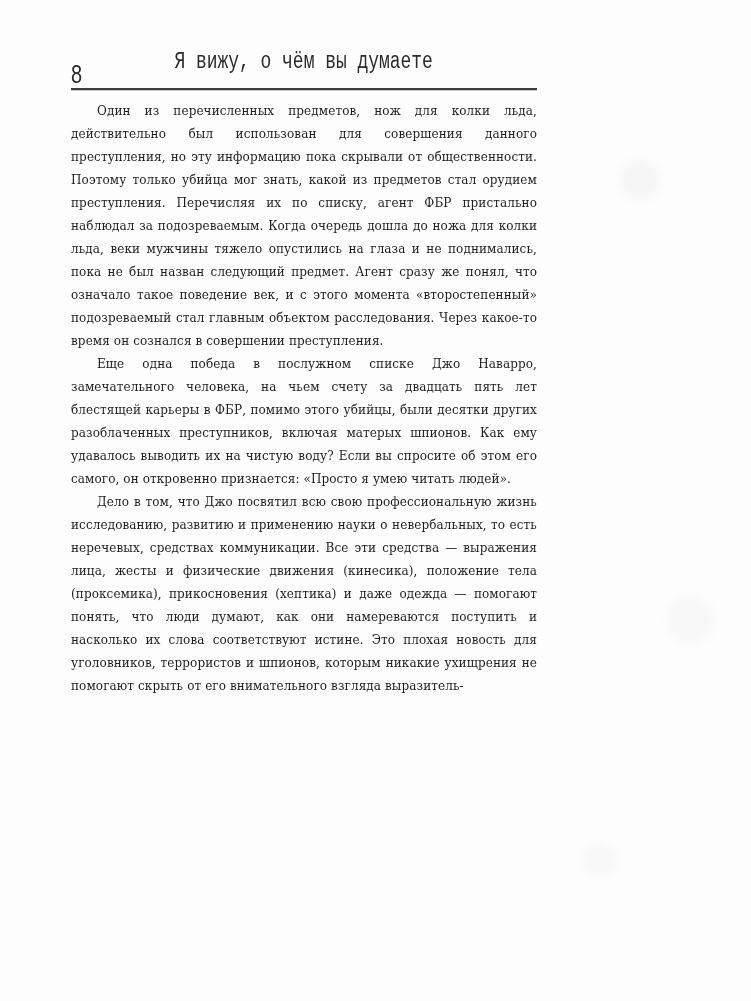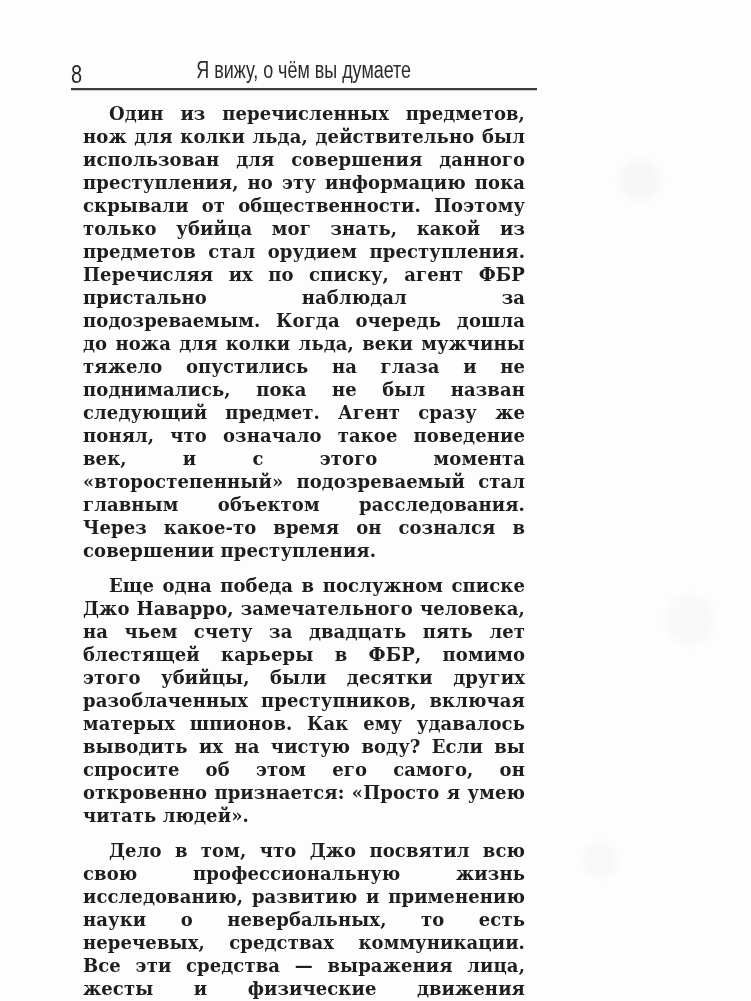--- a/index.html
+++ b/index.html
@@ -39,49 +39,49 @@
     display: inline-block;
     font-size: 25px;
     line-height: 24px;
     transform: scaleX(0.80);
     transform-origin: left bottom;
   }
   .running-title-wrap {
     position: absolute;
     left: 0;
     right: 0;
-    bottom: 4px;
+    bottom: 12px;
     text-align: center;
+    font-family: Liberation Mono, monospace;
   }
   .running-title {
     display: inline-block;
     font-size: 23px;
     line-height: 24px;
     transform: scaleX(0.78);
     transform-origin: center bottom;
     white-space: nowrap;
   }
   .header-rule {
     margin-top: 2px;
     height: 2px;
     background: #3c3c3c;
     box-shadow: 0 1px 0 rgba(60,60,60,0.25);
   }
   .body-text {
     margin-top: 10px;
     color: #1e1e1e;
   }
   .body-text p {
-    margin: 12px;
-    font-size: 18px;
+    margin: 0;
+    font-size: 12px;
     line-height: 23px;
     text-align: justify;
     text-indent: 26px;
     letter-spacing: 0.1px;
-    font-weight: bold;
   }
 </style>
 </head>
 <body>
 
 <div class="page">
   <div class="content">
 
     <div class="header">
       <span class="page-number">8</span>

